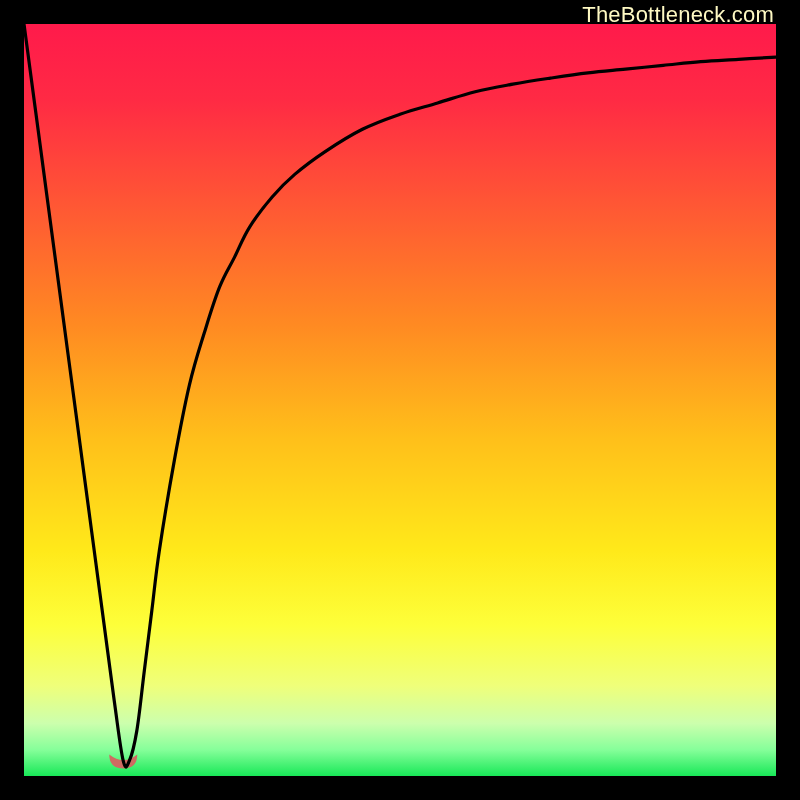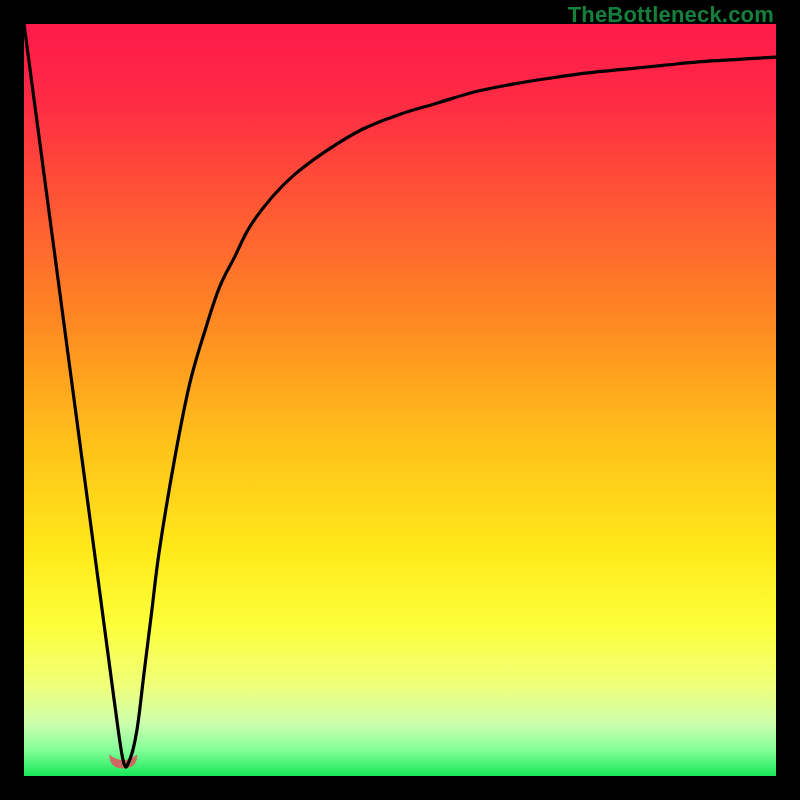--- a/index.html
+++ b/index.html
@@ -23,23 +23,23 @@
     position: absolute;
     left: 0;
     top: 0;
     width: 752px;
     height: 752px;
   }
   .watermark {
     position: absolute;
     top: 2px;
     right: 26px;
-    color: #15803d;
+    color: #fef9c3;
     font-size: 22px;
-    font-weight: 700;
+    font-weight: 400;
     letter-spacing: 0.2px;
     user-select: none;
   }
 </style>
 </head>
 <body>
 
 <div class="frame">
   <svg class="plot" viewBox="0 0 752 752" preserveAspectRatio="none">
     <defs>

